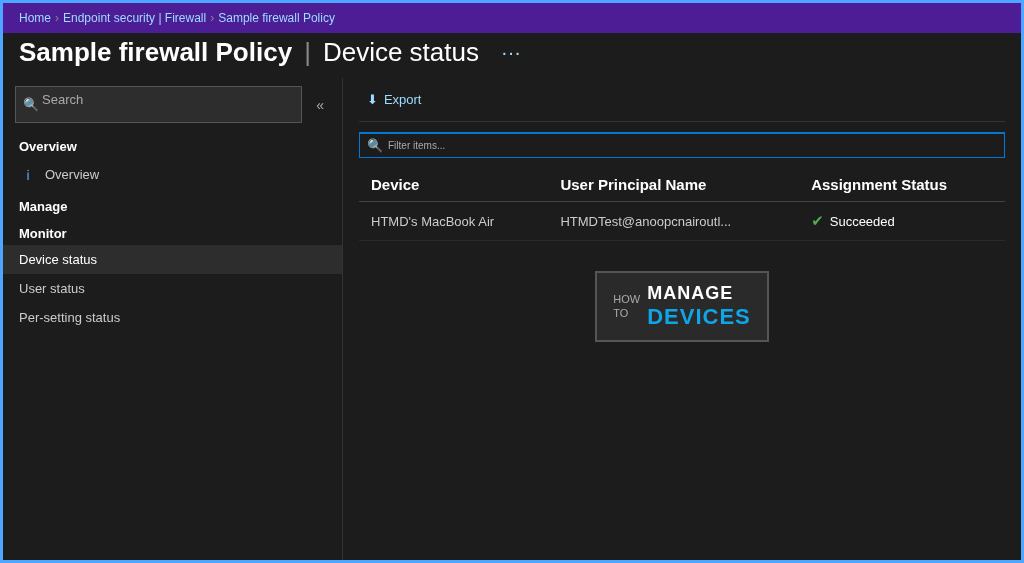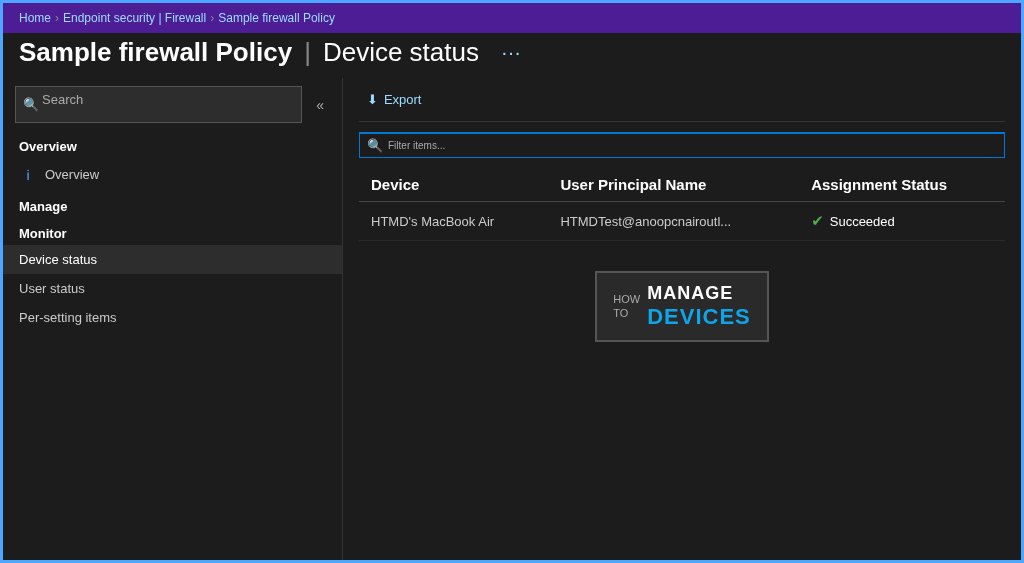--- a/index.html
+++ b/index.html
@@ -299,21 +299,21 @@
       <div class="sidebar-section-label">Manage</div>
 
       <div class="sidebar-section-label">Monitor</div>
       <div class="sidebar-item active">
         <span>Device status</span>
       </div>
       <div class="sidebar-item">
         <span>User status</span>
       </div>
       <div class="sidebar-item">
-        <span>Per-setting items</span>
+        <span>Per-setting status</span>
       </div>
     </div>
 
     <div class="content">
 
       <div class="toolbar">
         <button class="export-btn">
           <span>⬇</span>
           <span>Export</span>
         </button>

